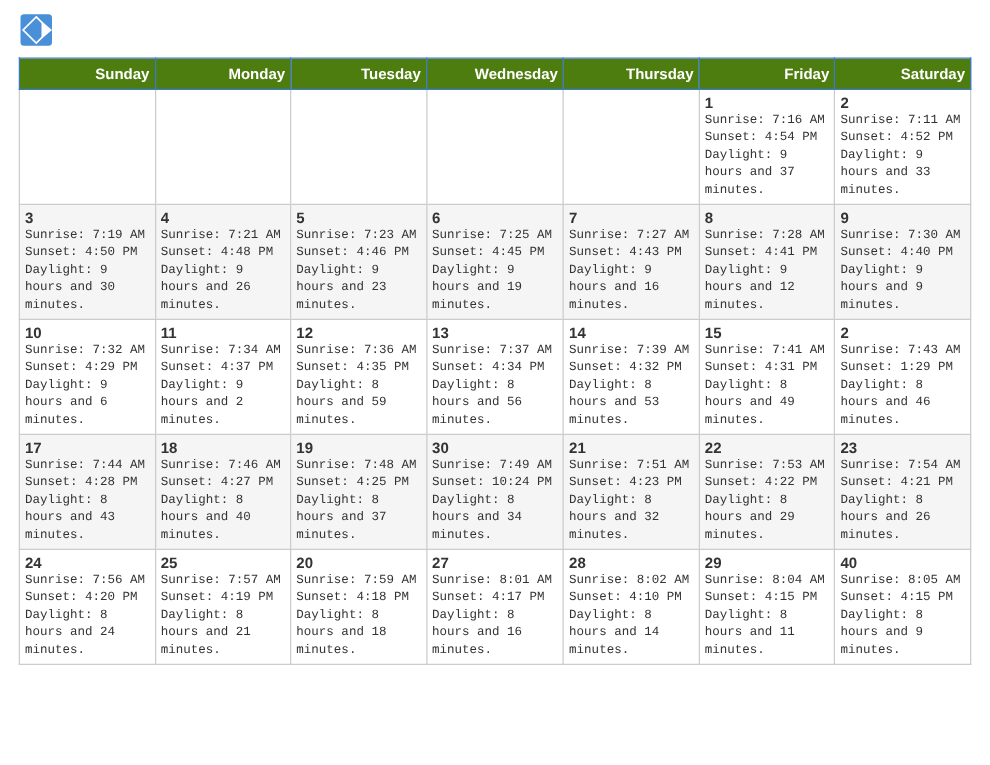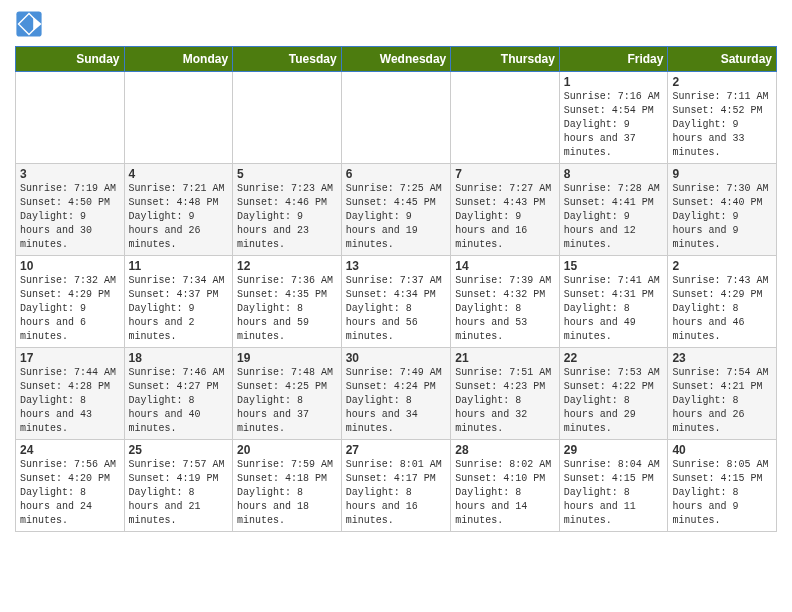--- a/index.html
+++ b/index.html
@@ -228,21 +228,21 @@
           </td>
           <td>
             <span class="day-num">15</span>
             <div class="day-info">Sunrise: 7:41 AM
 Sunset: 4:31 PM
 Daylight: 8 hours and 49 minutes.</div>
           </td>
           <td>
             <span class="day-num">2</span>
             <div class="day-info">Sunrise: 7:43 AM
-Sunset: 4:29 PM
+Sunset: 1:29 PM
 Daylight: 8 hours and 46 minutes.</div>
           </td>
         </tr>
         <tr>
           <td>
             <span class="day-num">17</span>
             <div class="day-info">Sunrise: 7:44 AM
 Sunset: 4:28 PM
 Daylight: 8 hours and 43 minutes.</div>
           </td>
@@ -254,21 +254,21 @@
           </td>
           <td>
             <span class="day-num">19</span>
             <div class="day-info">Sunrise: 7:48 AM
 Sunset: 4:25 PM
 Daylight: 8 hours and 37 minutes.</div>
           </td>
           <td>
             <span class="day-num">30</span>
             <div class="day-info">Sunrise: 7:49 AM
-Sunset: 4:24 PM
+Sunset: 10:24 PM
 Daylight: 8 hours and 34 minutes.</div>
           </td>
           <td>
             <span class="day-num">21</span>
             <div class="day-info">Sunrise: 7:51 AM
 Sunset: 4:23 PM
 Daylight: 8 hours and 32 minutes.</div>
           </td>
           <td>
             <span class="day-num">22</span>

